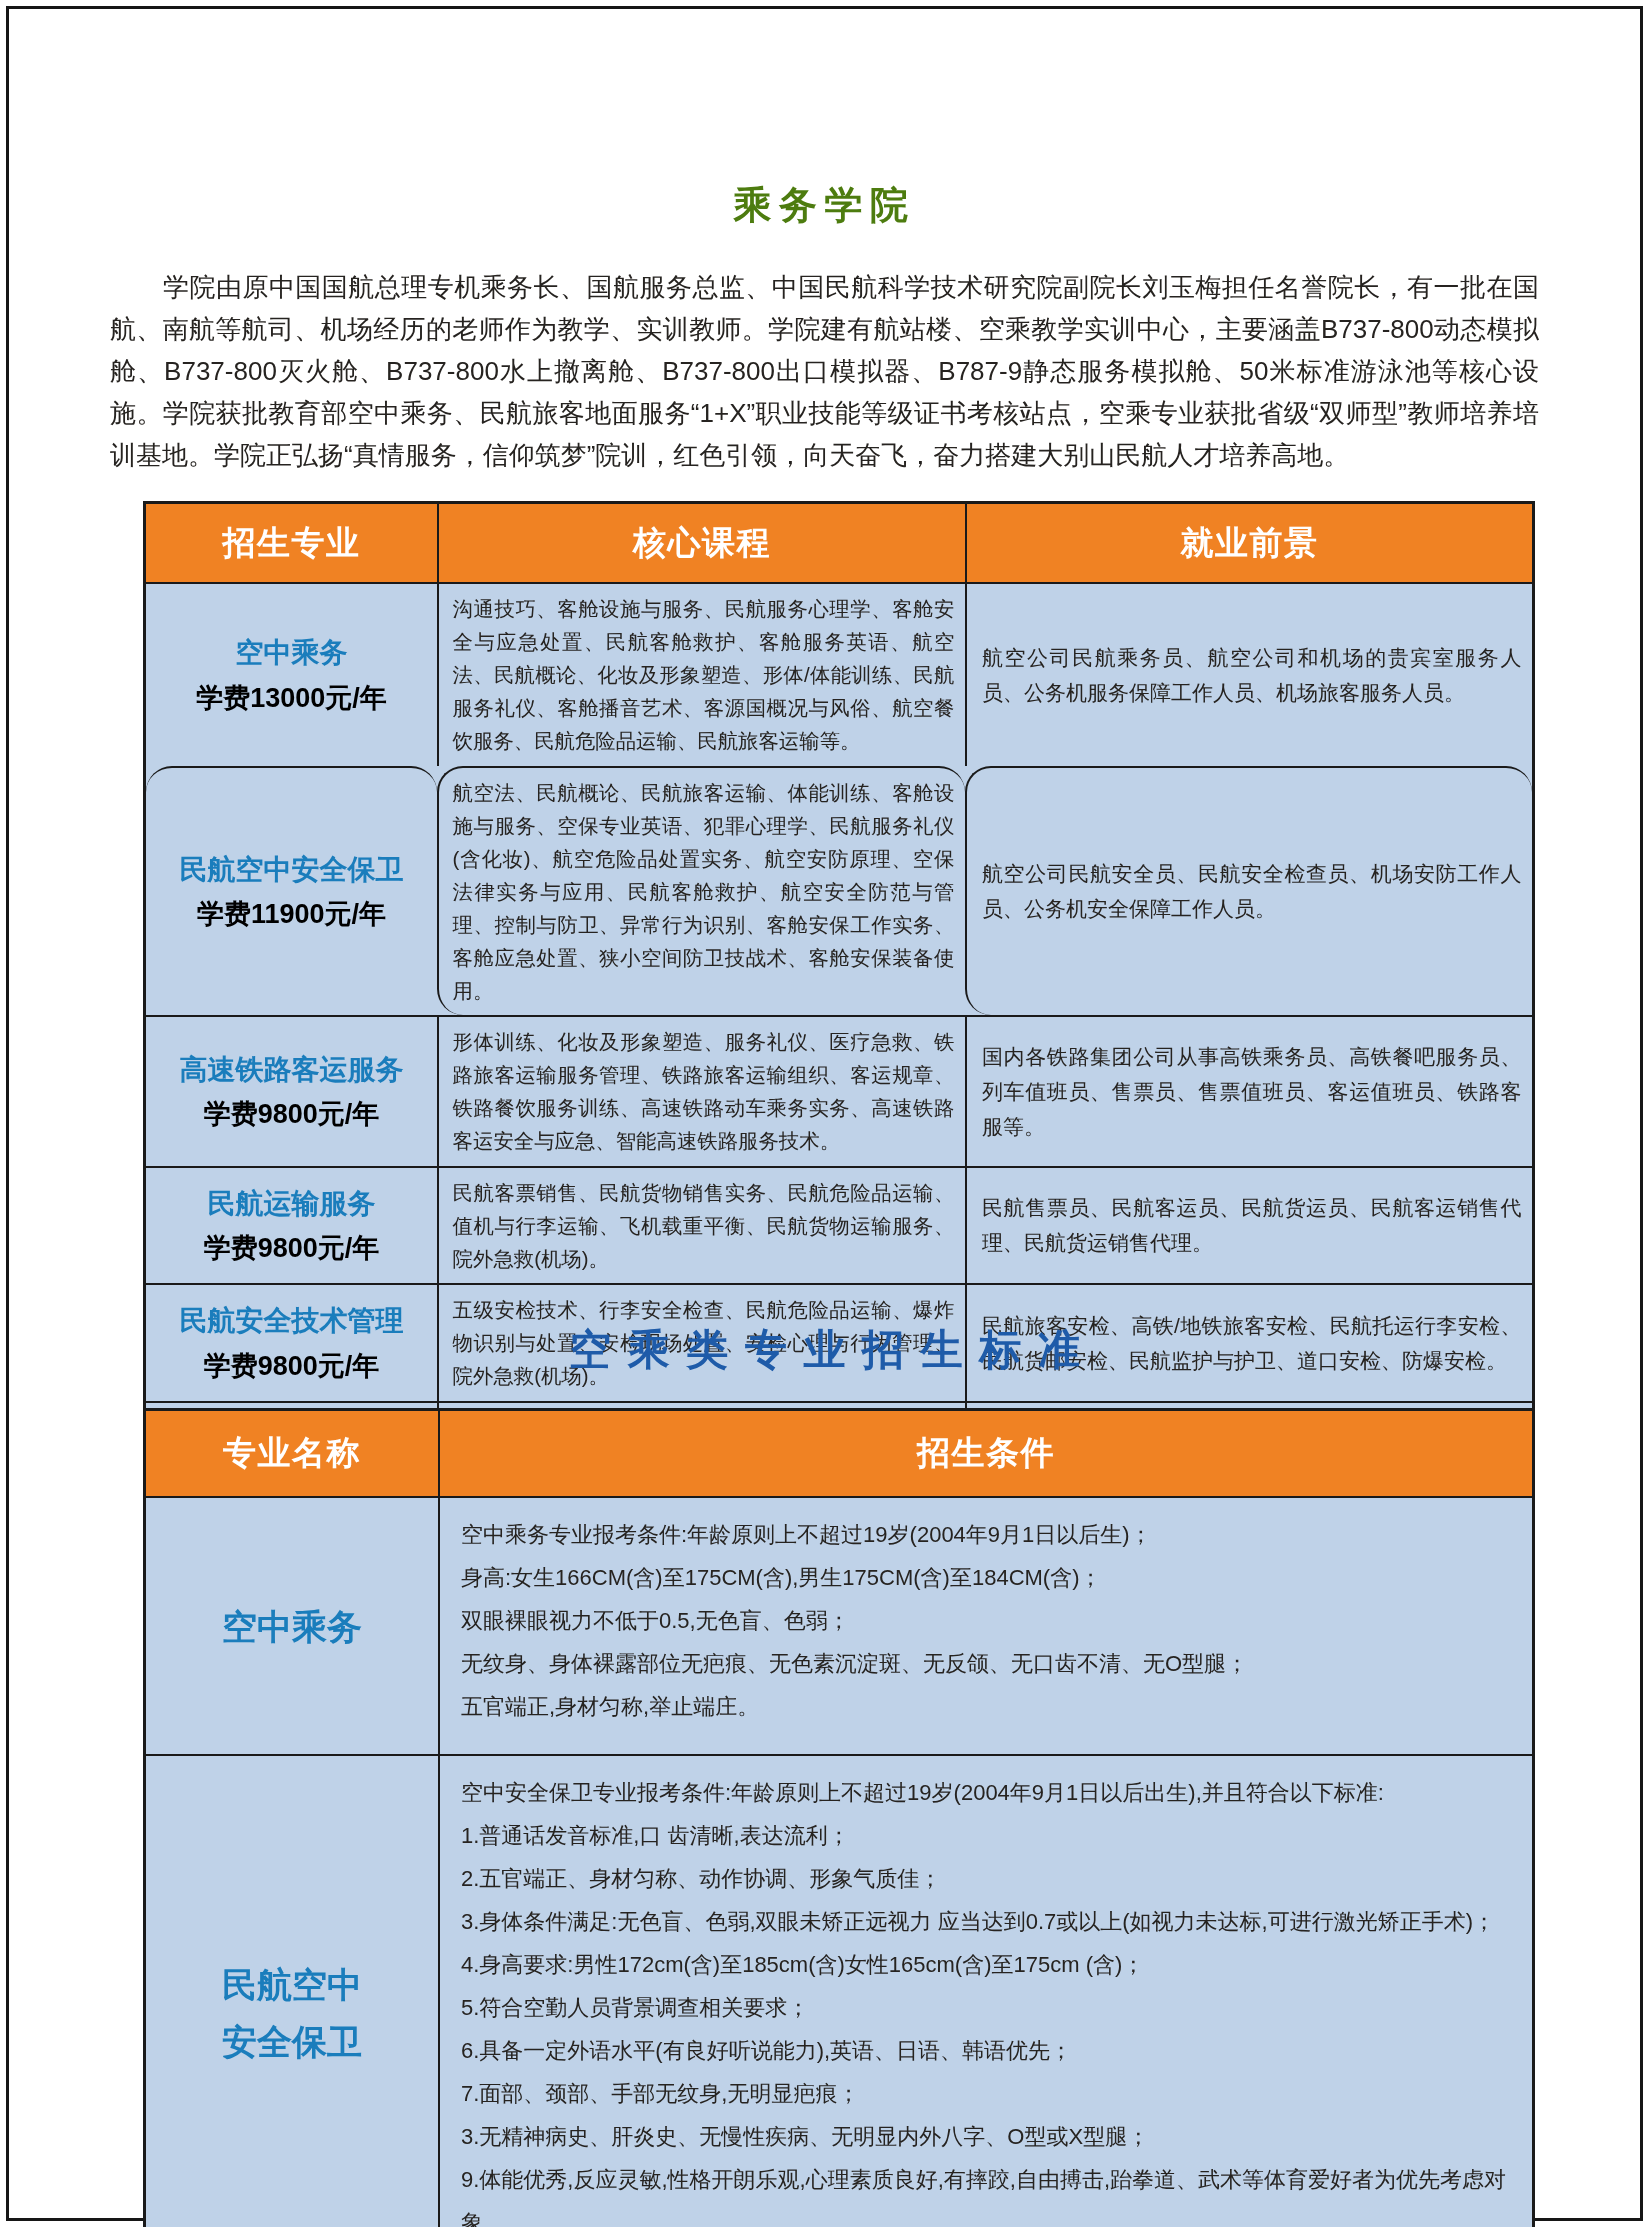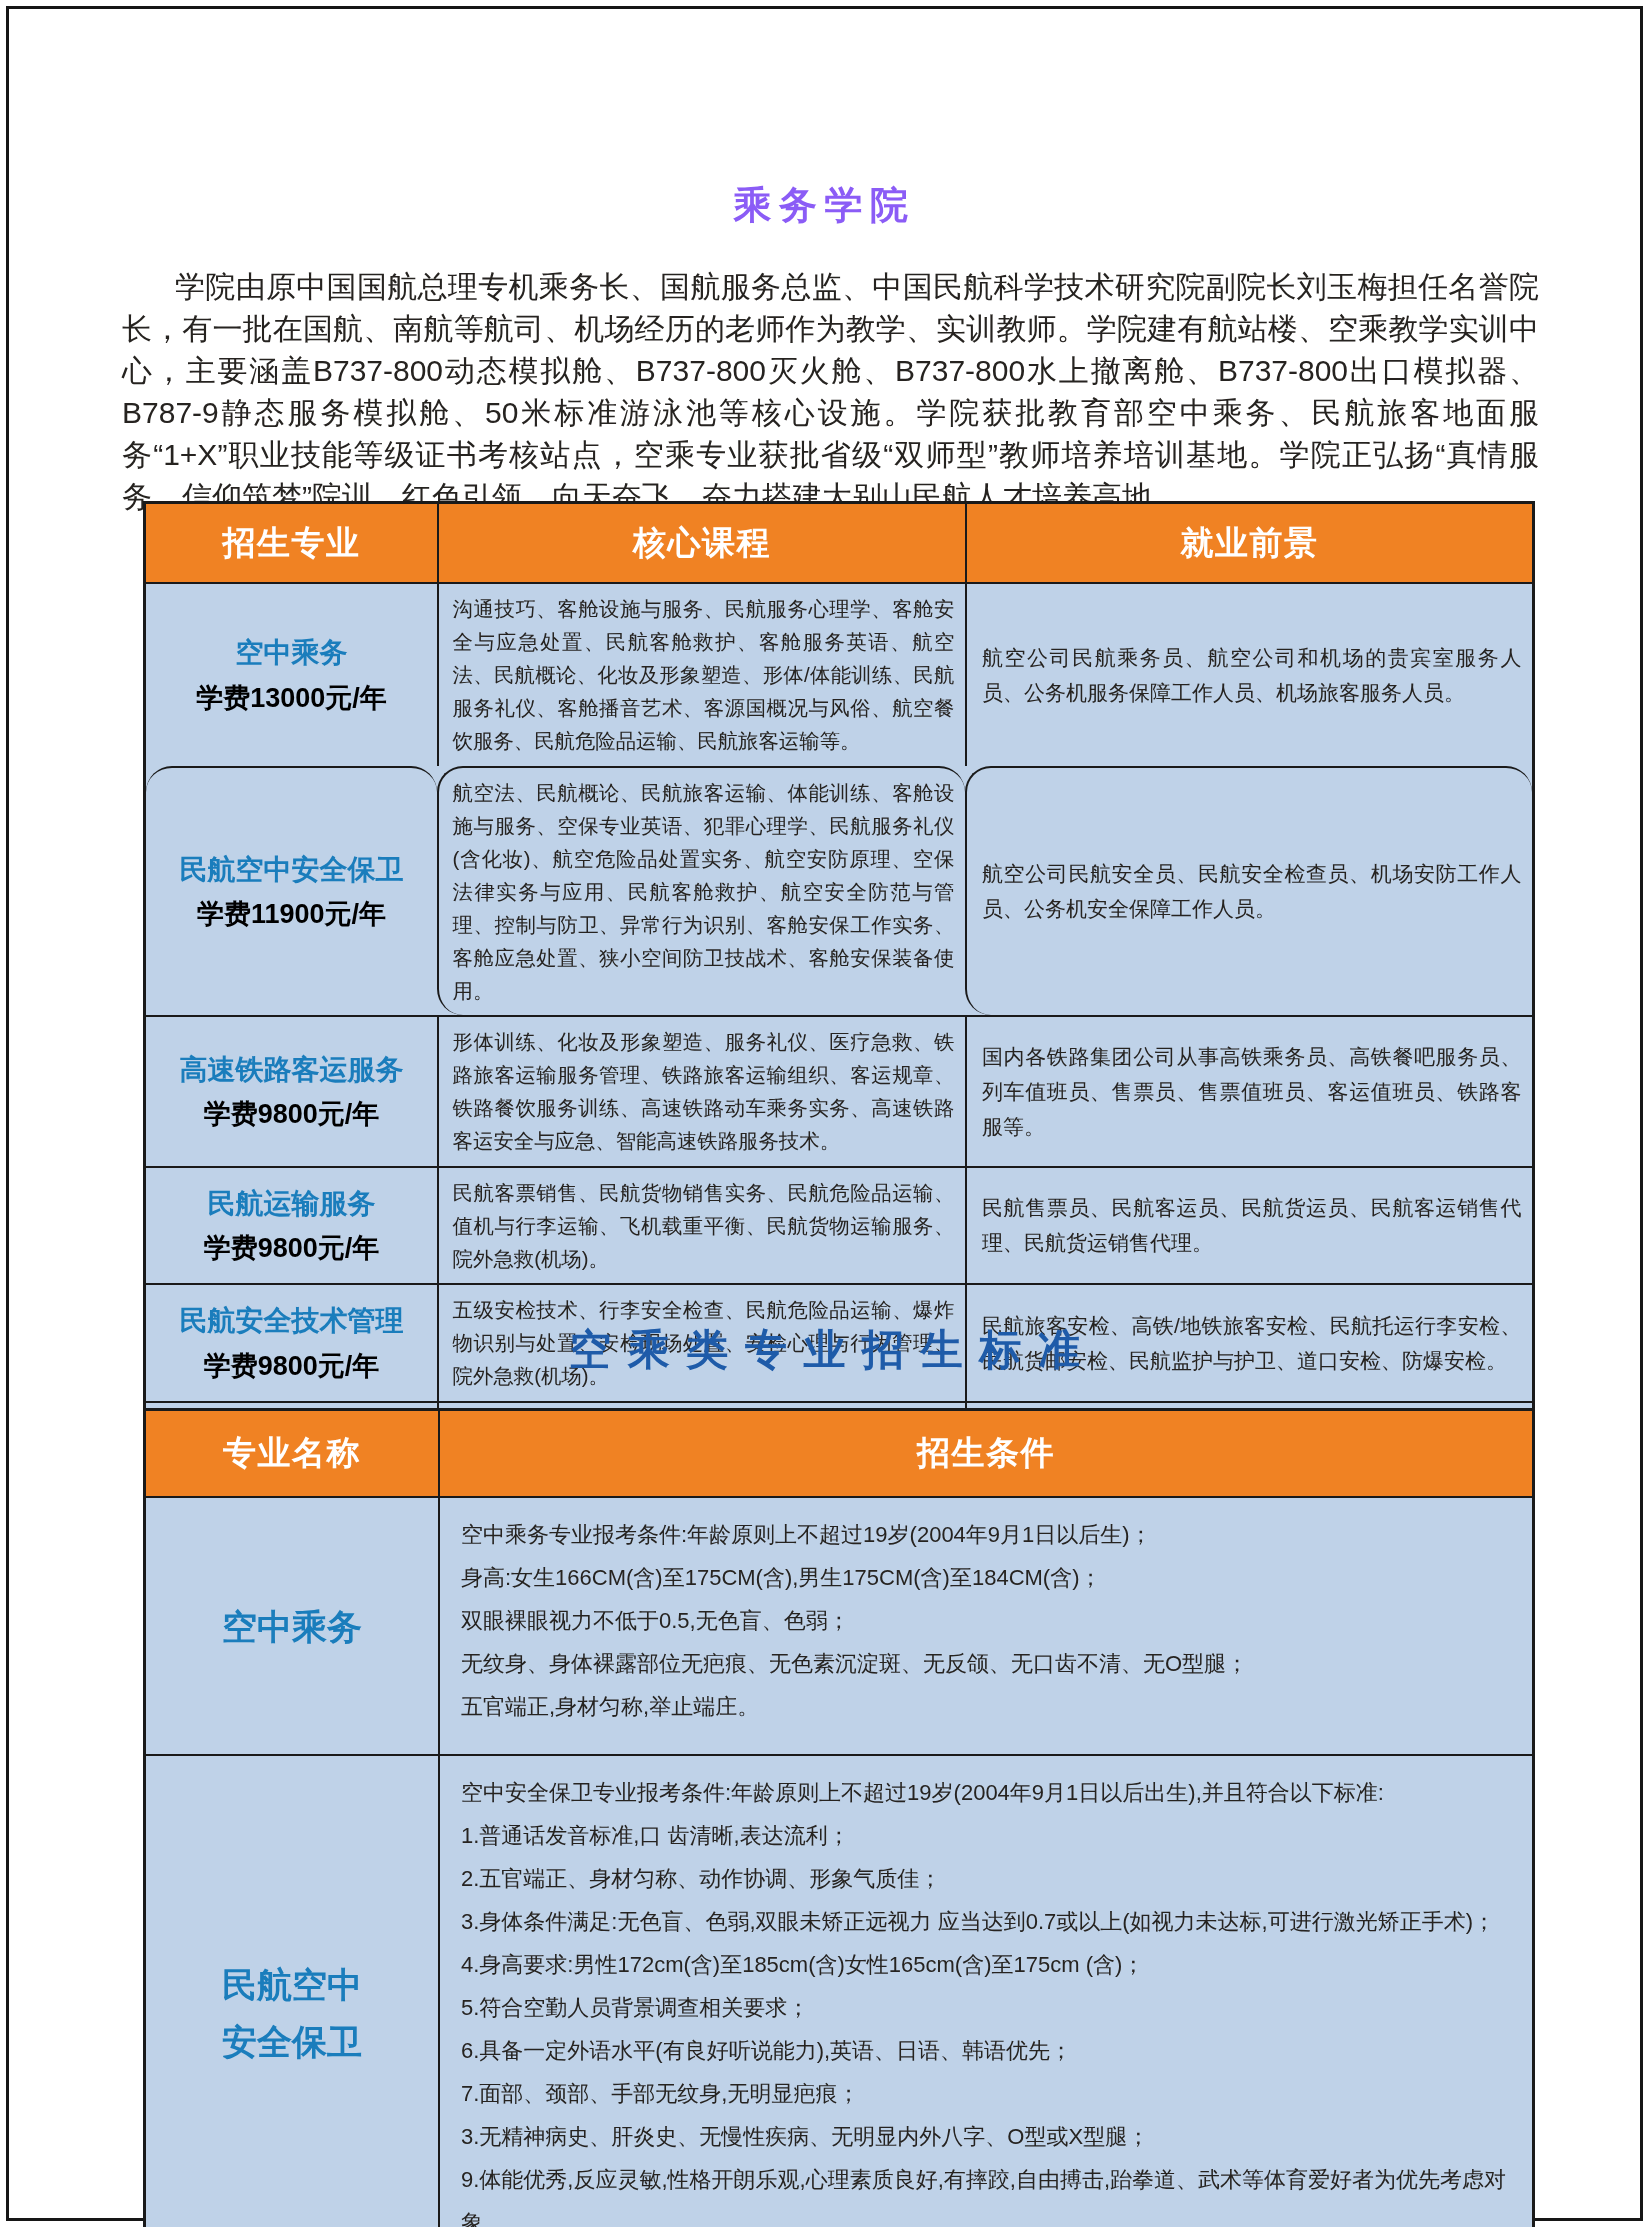--- a/index.html
+++ b/index.html
@@ -16,25 +16,25 @@
     position:absolute; inset:6px;
     border:3.8px solid #161616;
     pointer-events:none;
   }
 
   .title1 {
     position:absolute; top:180px; left:0; right:0;
     text-align:center;
     font-size:38px; font-weight:bold;
     letter-spacing:7.5px;
-    color:#8b5cf6;
+    color:#4d7c0f;
   }
   .intro {
-    position:absolute; top:266px; left:122px; right:110px;
-    font-size:30px; line-height:42px;
+    position:absolute; top:266px; left:110px; right:110px;
+    font-size:26px; line-height:42px;
     text-align:justify;
     text-indent:53px;
     color:#262320;
   }
 
   
   .tbl {
     position:absolute; left:143px; width:1392px;
     border:3px solid #1a1a1a;
     background:#BFD2E8;

